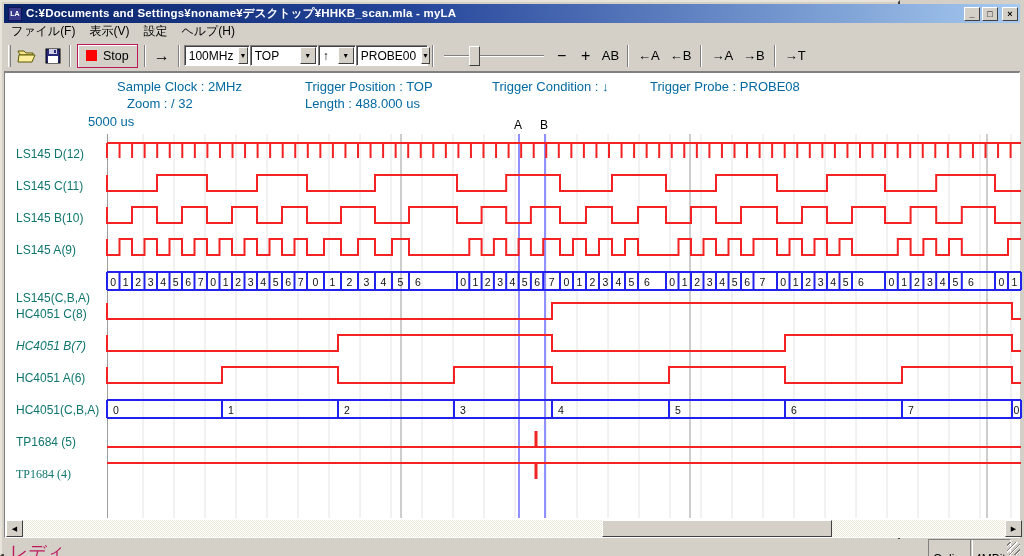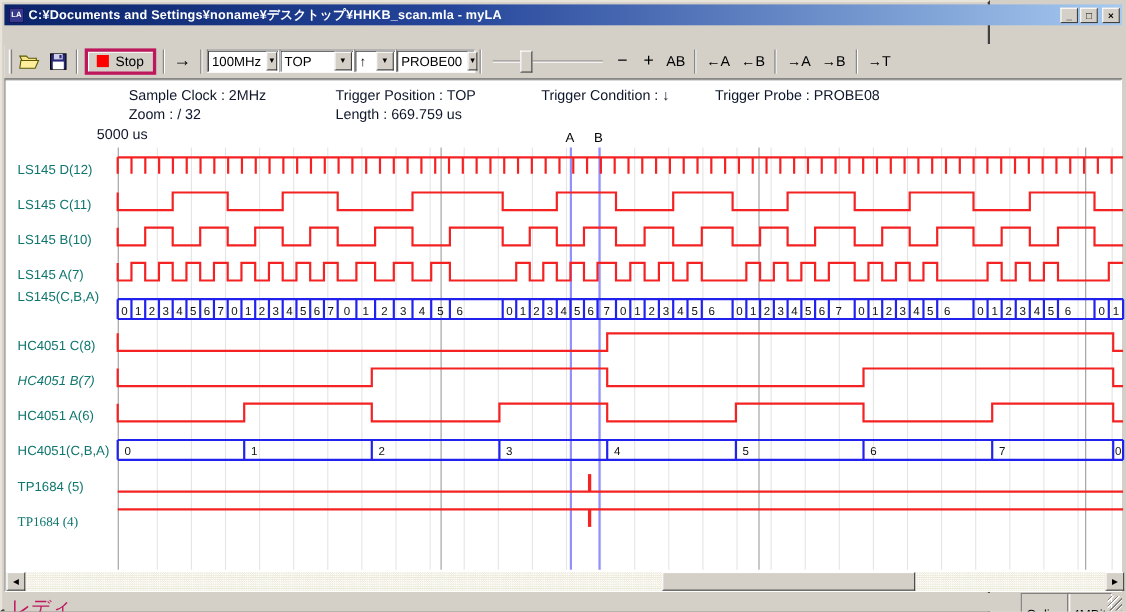--- a/index.html
+++ b/index.html
@@ -27,21 +27,21 @@
   .menu-item { font-size:12px; color:#000; padding:1px 7px; white-space:nowrap; }
   
   #toolbar { position:absolute; left:2px; top:38px; width:1016px; height:32px;
              background:#D4D0C8; display:flex; align-items:center;
              border-bottom:1px solid #808080; box-shadow:0 1px 0 #fff; }
   .tsep { width:2px; height:22px; margin:0 4px;
           border-left:1px solid #808080; border-right:1px solid #fff; }
   .tbtn { height:24px; min-width:24px; display:flex; align-items:center; justify-content:center;
           font-size:13px; color:#000; padding:0 4px; background:transparent; }
   .grip { width:3px; height:22px; margin:0 2px 0 4px; border-left:1px solid #fff; border-right:1px solid #808080; }
-  #stop-btn { border:3px solid #be185d; box-shadow:inset 1px 1px 0 #fff; padding:0 8px; margin:0 2px; height:24px;
+  #stop-btn { border:1px solid #be185d; box-shadow:inset 1px 1px 0 #fff; padding:0 8px; margin:0 2px; height:24px;
               display:flex; align-items:center; font-size:12.5px; }
   #stop-swatch { width:11px; height:11px; background:#FF0000; margin-right:6px; }
   .combo { height:21px; background:#fff; display:flex; align-items:center; margin:0 0;
            border-top:1px solid #808080; border-left:1px solid #808080;
            border-bottom:1px solid #fff; border-right:1px solid #fff;
            box-shadow:inset 1px 1px 0 #404040; }
   .combo .val { font-size:12px; padding:0 4px; flex:1; white-space:nowrap; }
   .combo .drop { width:16px; height:17px; background:#D4D0C8; margin:1px;
                  border-top:1px solid #fff; border-left:1px solid #fff;
                  border-right:1px solid #404040; border-bottom:1px solid #404040;
@@ -50,21 +50,21 @@
   #slider-track { position:absolute; left:0; right:0; top:10px; height:2px;
                   border-top:1px solid #808080; border-bottom:1px solid #fff; }
   #slider-handle { position:absolute; left:25px; top:1px; width:11px; height:20px; background:#D4D0C8;
                    border-top:1px solid #fff; border-left:1px solid #fff;
                    border-right:1px solid #404040; border-bottom:1px solid #404040; }
   .arrowbtn { font-size:13px; padding:0 5px; }
   
   #client { position:absolute; left:2px; top:70px; width:1016px; height:466px; background:#fff;
             border-top:1px solid #808080; border-left:1px solid #808080;
             border-bottom:1px solid #fff; border-right:1px solid #fff; }
-  .info-span { position:absolute; font-size:13px; color:#0f172a; white-space:nowrap; }
+  .info-span { position:absolute; font-size:13px; color:#0369a1; white-space:nowrap; }
   #plot-svg { position:absolute; left:0; top:130px; width:1024px; height:388px; }
   .chan-label { position:absolute; left:14px; height:18px; line-height:18px;
                 font-size:12px; color:#0f766e; white-space:nowrap; }
   .cursor-label { position:absolute; font-size:12px; color:#000; }
   
   #hscroll { position:absolute; left:4px; top:518px; width:1016px; height:17px;
              background:repeating-conic-gradient(#fff 0% 25%, #ece9d8 0% 50%) 0 0/2px 2px; }
   .sbtn { position:absolute; top:0; width:17px; height:17px; background:#D4D0C8;
           border-top:1px solid #fff; border-left:1px solid #fff;
           border-right:1px solid #404040; border-bottom:1px solid #404040;
@@ -89,20 +89,26 @@
 <div id="window">
 
   <div id="titlebar">
     <div id="app-icon">LA</div>
     <div id="title-text">C:¥Documents and Settings¥noname¥デスクトップ¥HHKB_scan.mla - myLA</div>
     <div class="winbtn" id="btn-min">_</div>
     <div class="winbtn" id="btn-max">□</div>
     <div class="winbtn" id="btn-close">×</div>
   </div>
 
+  <div id="menubar">
+    <span class="menu-item">ファイル(F)</span>
+    <span class="menu-item">表示(V)</span>
+    <span class="menu-item">設定</span>
+    <span class="menu-item">ヘルプ(H)</span>
+  </div>
 
   <div id="toolbar">
     <div class="grip"></div>
     <div class="tbtn">
       <svg width="20" height="16" viewBox="0 0 20 16">
         <path d="M1 3 h6 l2 2 h7 v2 h-13 z" fill="#f6e38a" stroke="#5a5a00" stroke-width="1"></path>
         <path d="M2 7 h16 l-3 7 h-14 z" fill="#ffef9c" stroke="#5a5a00" stroke-width="1"></path>
       </svg>
     </div>
     <div class="tbtn">
@@ -154,34 +160,34 @@
     <div class="tsep"></div>
     <div class="tbtn arrowbtn">→T</div>
   </div>
 
   <div id="client"></div>
 
   <div class="info-span" style="left:115px;top:77px">Sample Clock : 2MHz</div>
   <div class="info-span" style="left:303px;top:77px">Trigger Position : TOP</div>
   <div class="info-span" style="left:490px;top:77px">Trigger Condition : ↓</div>
   <div class="info-span" style="left:648px;top:77px">Trigger Probe : PROBE08</div>
-  <div class="info-span" style="left:115px;top:94px">Zoom : /  32</div>
-  <div class="info-span" style="left:303px;top:94px">Length : 669.759 us</div>
+  <div class="info-span" style="left:125px;top:94px">Zoom : /  32</div>
+  <div class="info-span" style="left:303px;top:94px">Length : 488.000 us</div>
   <div class="info-span" style="left:86px;top:112px">5000 us</div>
 
   <div id="cursor-labels">
       <div class="cursor-label" style="left: 512px; top: 116px;">A</div>
       <div class="cursor-label" style="left: 538px; top: 116px;">B</div>
     </div>
   <div id="channel-labels">
       <div class="chan-label" style="top: 143px;">LS145 D(12)</div>
       <div class="chan-label" style="top: 175px; text-align: center;">LS145 C(11)</div>
       <div class="chan-label" style="top: 207px;">LS145 B(10)</div>
-      <div class="chan-label" style="top: 239px;">LS145 A(7)</div>
-      <div class="chan-label" style="top: 259px;">LS145(C,B,A)</div>
+      <div class="chan-label" style="top: 239px;">LS145 A(9)</div>
+      <div class="chan-label" style="top: 287px;">LS145(C,B,A)</div>
       <div class="chan-label" style="top: 303px;">HC4051 C(8)</div>
       <div class="chan-label" style="top: 335px; font-style: italic;">HC4051 B(7)</div>
       <div class="chan-label" style="top: 367px;">HC4051 A(6)</div>
       <div class="chan-label" style="top: 399px;">HC4051(C,B,A)</div>
       <div class="chan-label" style="top: 431px;">TP1684 (5)</div>
       <div class="chan-label" style="top: 463px; font-family: Liberation Serif, serif;">TP1684 (4)</div>
     </div>
 
   <svg id="plot-svg" font-family="Liberation Sans, DejaVu Sans, sans-serif">
       <line x1="141" y1="2" x2="141" y2="386" stroke="#e4e4e4" stroke-width="1"></line>

